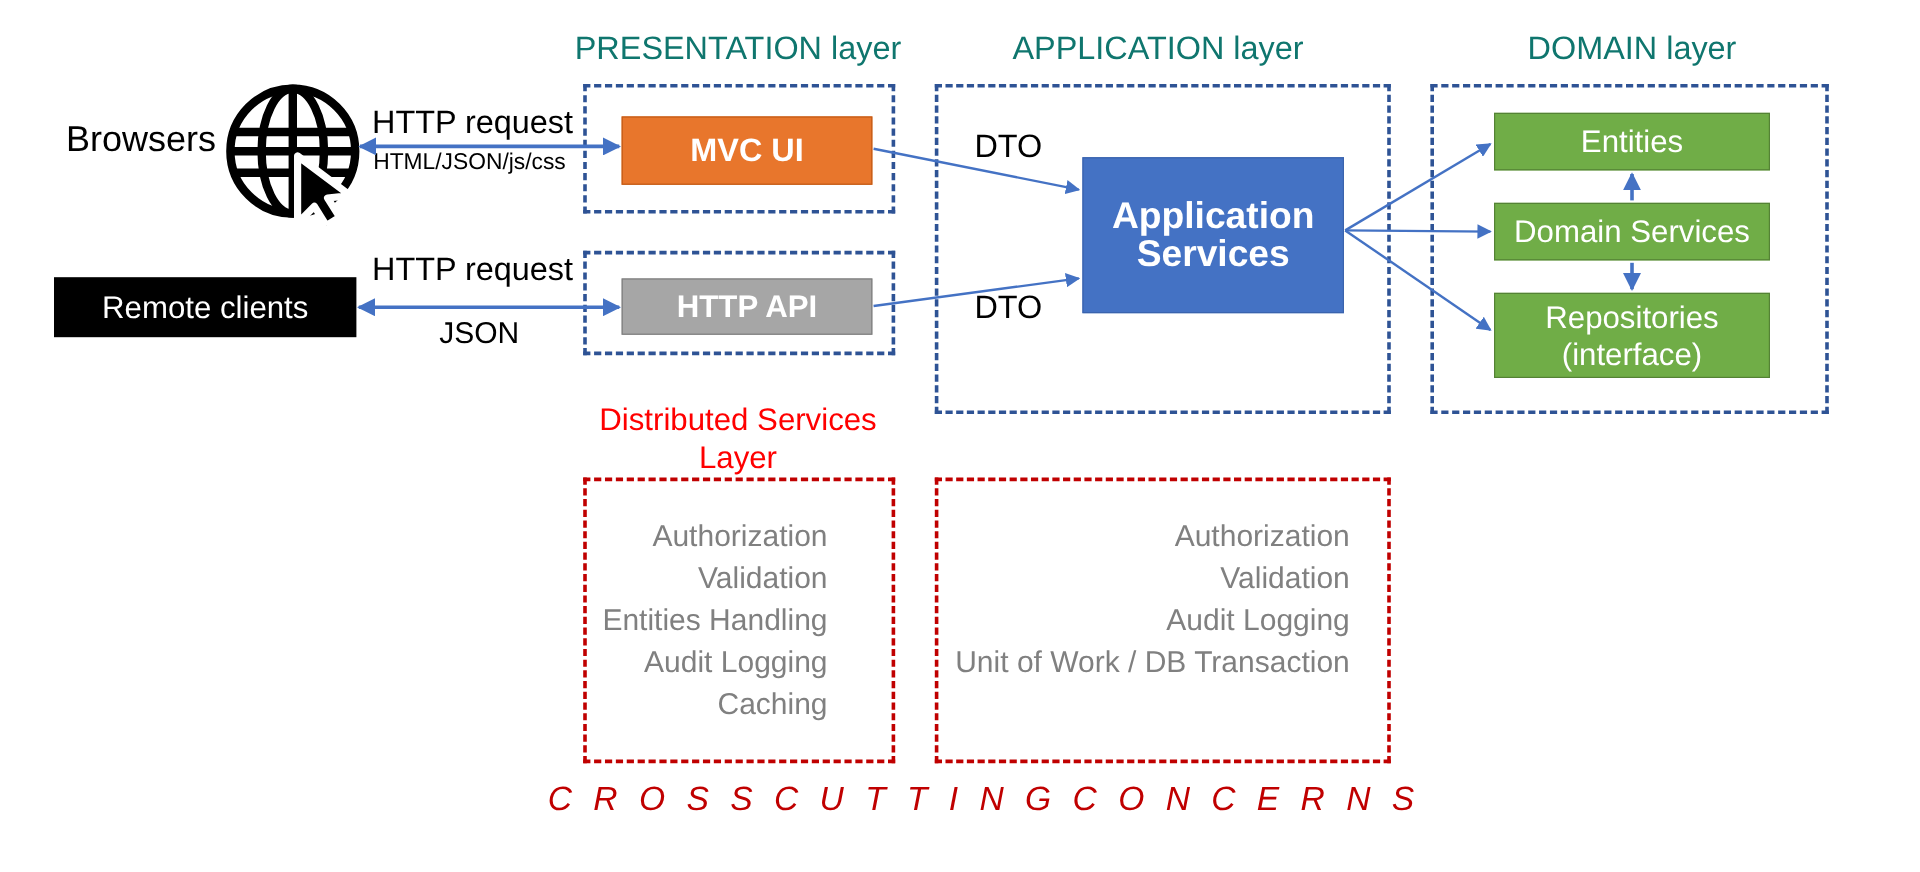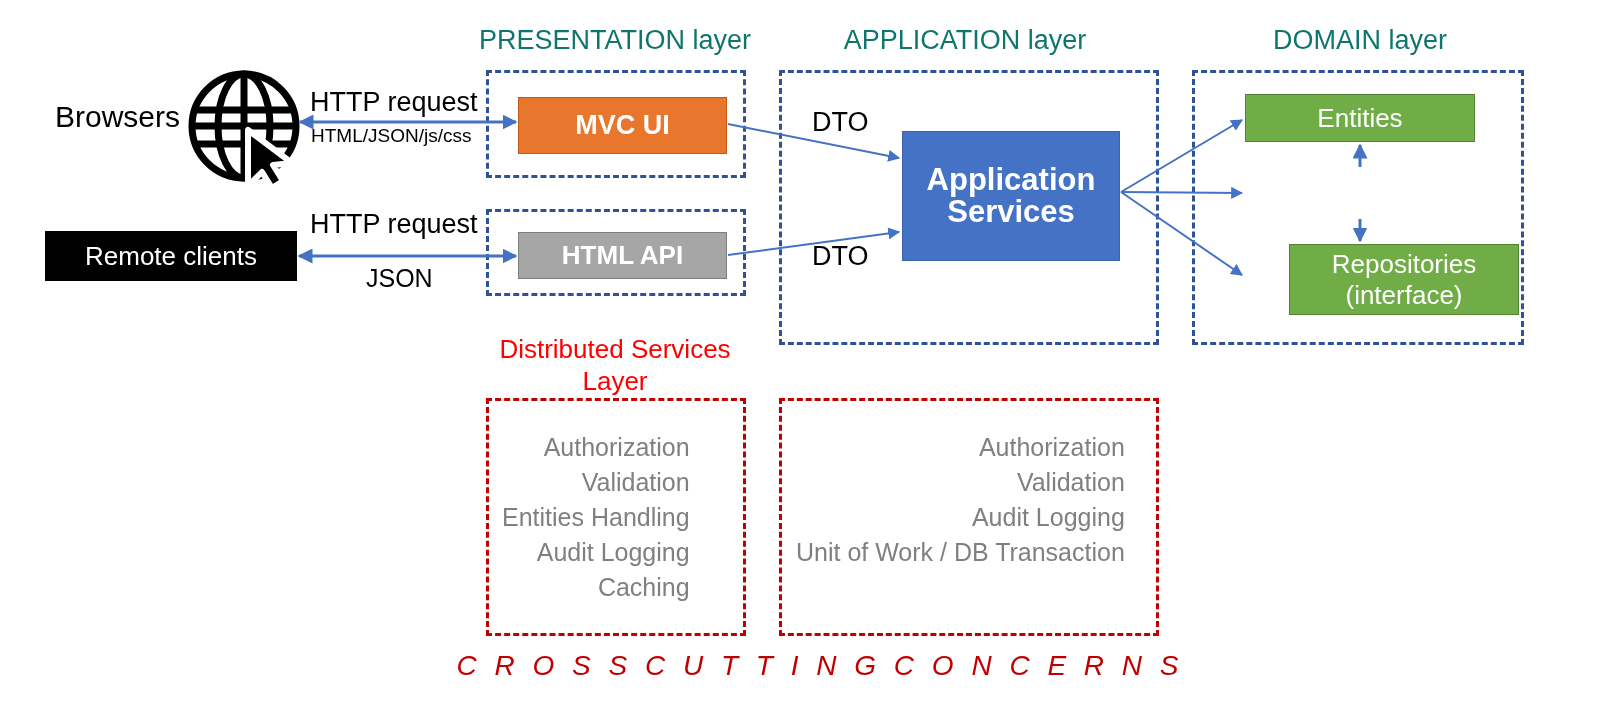--- a/index.html
+++ b/index.html
@@ -176,31 +176,32 @@
   <div class="abs lbl lbl-big" style="left:310px; top:208px;">HTTP request</div>
 
   <div class="abs lbl lbl-med" style="left:366px; top:263px;">JSON</div>
 
   <div class="abs lbl lbl-big" style="left:812px; top:106px;">DTO</div>
 
   <div class="abs lbl lbl-big" style="left:812px; top:240px;">DTO</div>
 
   <div class="abs node node-mvc" style="left:518px; top:97px; width:209px; height:57px;">MVC UI</div>
 
-  <div class="abs node node-api" style="left:518px; top:232px; width:209px; height:47px;">HTML API</div>
+  <div class="abs node node-api" style="left:518px; top:232px; width:209px; height:47px;">HTTP API</div>
 
   <div class="abs node node-appsvc" style="left:902px; top:131px; width:218px; height:130px;">
     <span>Application</span>
     <span>Services</span>
   </div>
 
   <div class="abs node node-green" style="left:1245px; top:94px; width:230px; height:48px;">Entities</div>
 
-
-  <div class="abs node node-green" style="left:1245px; top:244px; width:230px; height:71px;margin-left:44px;">
+  <div class="abs node node-green" style="left:1245px; top:169px; width:230px; height:48px;">Domain Services</div>
+
+  <div class="abs node node-green" style="left:1245px; top:244px; width:230px; height:71px;">
     <span>Repositories</span>
     <span>(interface)</span>
   </div>
 
   <div class="abs dsl-title" style="left:470px; top:313px; width:290px;">
     <div>Distributed Services</div>
     <div>Layer</div>
   </div>
 
   <div class="abs cc-box" style="left:486px; top:398px; width:260px; height:238px;"></div>

